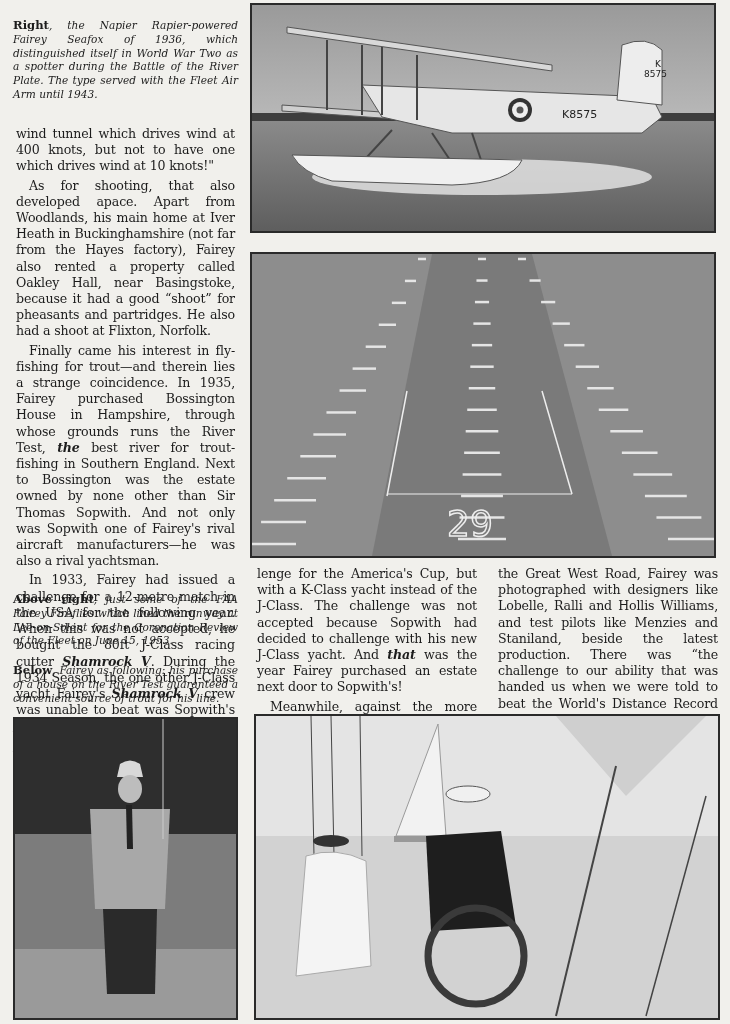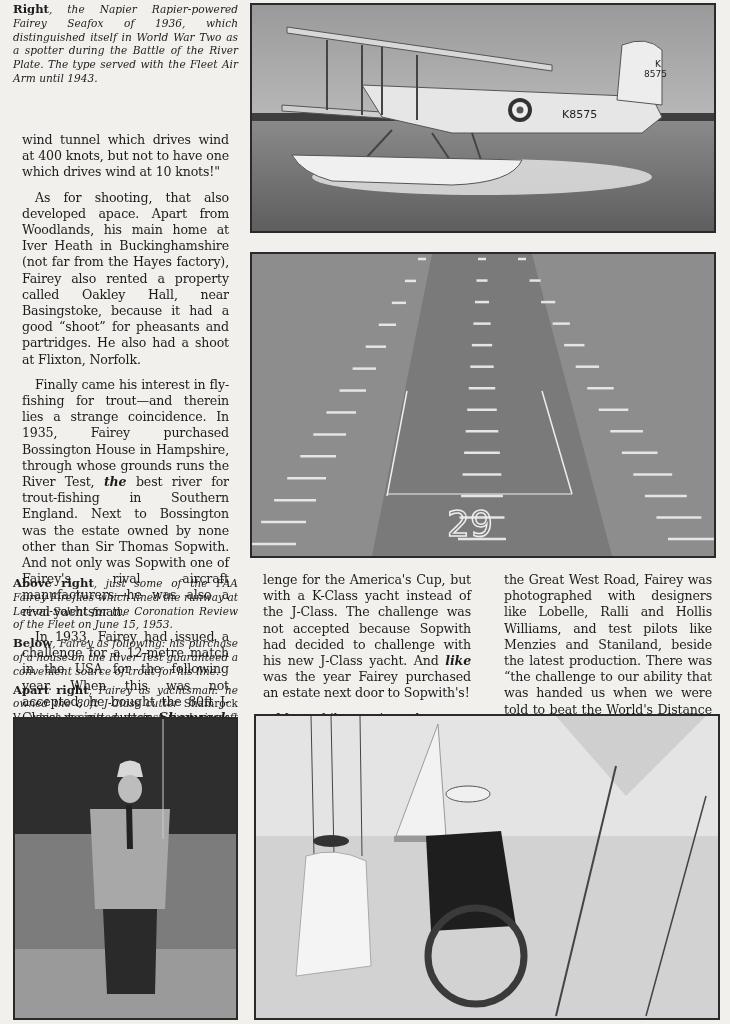--- a/index.html
+++ b/index.html
@@ -2,27 +2,27 @@
 <html><head>
 <meta charset="utf-8">
 <style>
   html, body { margin:0; padding:0; }
   body {
     width:730px; height:1024px; position:relative; overflow:hidden;
     background:#f1f0ec; color:#1c1c1c;
     font-family:"DejaVu Serif", "Liberation Serif", serif;
   }
   .col { position:absolute; font-size:12.6px; line-height:16.2px; text-align:justify; letter-spacing:-0.15px; }
-  .col p { margin:9px; text-indent:13px; }
+  .col p { margin:3px; text-indent:13px; }
   .col p.noindent { text-indent:0; }
   .cap { font-size:10.6px; line-height:13.8px; text-align:justify; }
   .cap .lead { font-weight:bold; font-style:normal; font-size:11.6px; }
   .cap .body { font-style:italic; }
   .cap .rom { font-style:normal; }
-  .cap p { margin:0 0 5px 0; }
+  .cap p { margin:16px 0 5px 0; }
   em { font-style:italic;font-weight:bold; }
 
   .photo { position:absolute; border:2px solid #2a2a2a; overflow:hidden; background:#bdbdbd; }
   .photo svg { display:block; width:100%; height:100%; }
 
   #col1 { left:13px; top:123px; width:225px; }
   #cap1 { position:absolute; left:13px; top:3px; width:225px; }
   #cap2 { position:absolute; left:13px; top:577px; width:225px; }
   #col2 { left:254px; top:563px; width:226px; }
   #col3 { left:495px; top:563px; width:226px; }
@@ -47,21 +47,21 @@
   <p>In 1935, as Commodore of the Royal London Yacht Club, Fairey issued a chal-</p>
 </div>
 
 <div id="cap2" class="cap">
   <p><span class="lead">Above right</span><span class="body">, just some of the FAA Fairey Fireflies which lined the runway at Lee-on-Solent for the Coronation Review of the Fleet on June 15, 1953.</span></p>
   <p><span class="lead">Below</span><span class="body">, Fairey as following: his purchase of a house on the River Test guaranteed a convenient source of trout for his line.</span></p>
   <p><span class="lead">Apart right</span><span class="body">, Fairey as yachtsman: he owned the 80ft J-Class cutter </span><span class="rom">Shamrock V</span><span class="body">, which he pitted against rival aircraft manufacturer Sir Thomas Sopwith's </span><span class="rom">Endeavour</span><span class="body">.</span></p>
 </div>
 
 <div id="col2" class="col">
-  <p class="noindent"><span>lenge for the America's Cup, but with a K-Class yacht instead of the J-Class. The challenge was not accepted because Sopwith had decided to challenge with his new J-Class yacht. And </span><em>like</em><span> was the year Fairey purchased an estate next door to Sopwith's!</span></p>
+  <p class="noindent"><span>lenge for the America's Cup, but with a K-Class yacht instead of the J-Class. The challenge was not accepted because Sopwith had decided to challenge with his new J-Class yacht. And </span><em>that</em><span> was the year Fairey purchased an estate next door to Sopwith's!</span></p>
   <p>Meanwhile, against the more public background of the Royal Aeronautical Society's garden parties at Fairey's superb grass aerodrome at Harmondsworth, off</p>
 </div>
 
 <div id="col3" class="col">
   <p class="noindent">the Great West Road, Fairey was photographed with designers like Lobelle, Ralli and Hollis Williams, and test pilots like Menzies and Staniland, beside the latest production. There was “the challenge to our ability that was handed us when we were told to beat the World's Distance Record and insisted on building a monoplane—our first monoplane—and with it flew two successful flights of over 5,400 and 5,600 miles to India and the Cape”.</p>
 </div>
 
 <div id="photo-seafox" class="photo">
   <svg viewBox="0 0 462 226" preserveAspectRatio="none">
     <defs>

